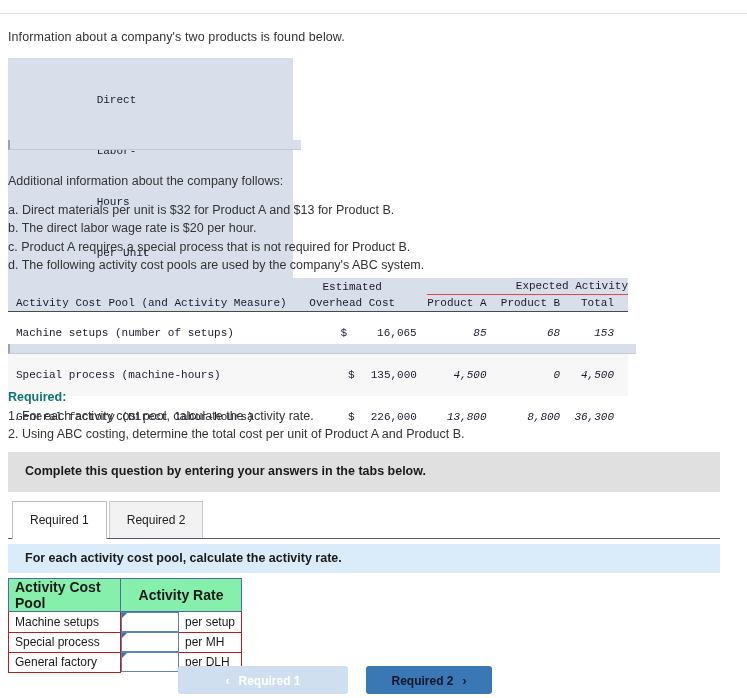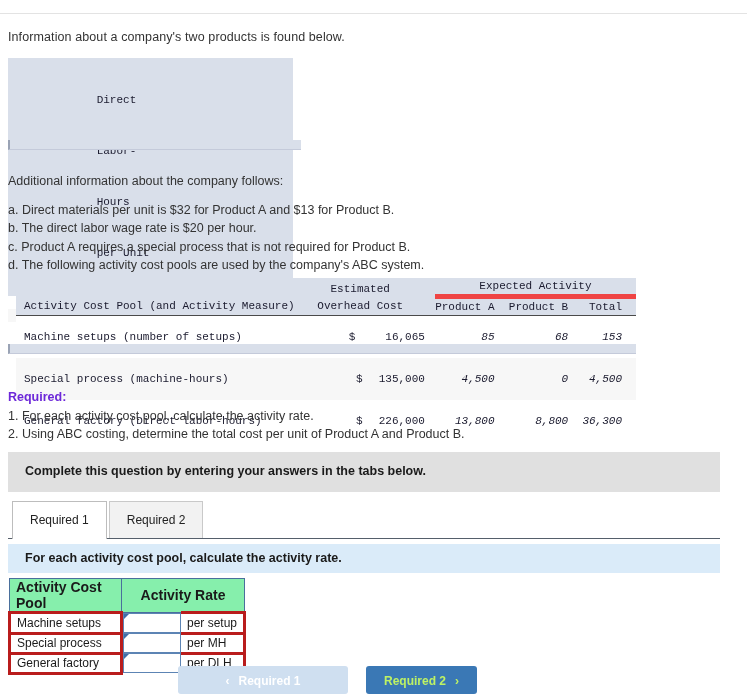--- a/index.html
+++ b/index.html
@@ -51,43 +51,43 @@
   }
 
   
   .addl {
     position:absolute; left:8px; top:172px;
     font-size:12.5px; line-height:18.5px; color:#333;
   }
   .addl .spacer { height:10px; }
 
   
-  #tbl2 { left:16px; top:278px; width:620px; }
+  #tbl2 { left:8px; top:278px; width:620px; }
   #tbl2 .hdr {
     background:#d9dfea; height:16px; line-height:16px; white-space:pre;
   }
   #tbl2 .hdr.l1 td { vertical-align:bottom; }
-  #tbl2 .ea-group { text-align:center; border-bottom:5px solid #ef4444; }
+  #tbl2 .ea-group { text-align:right; border-bottom:1px solid #ef4444; }
   #tbl2 .hdr2 td { border-bottom:1px solid #4a4a4a; }
   #tbl2 .r-odd { background:#ffffff; }
   #tbl2 .r-even { background:#f7f7f7; }
   #tbl2 .row-cell { height:14px; line-height:14px;margin-left:20px; }
   #tbl2 .c-pool { padding-left:8px; white-space:pre; }
   #tbl2 .c-num { text-align:right; padding-right:14px;font-style:italic; }
   .tbl2-foot {
     position:absolute; left:8px; top:344px; width:628px; height:10px;
     background:#d9dfea; border-left:2px solid #9aa3b5; border-bottom:1px solid #c4cada;
   }
 
   
   .required {
     position:absolute; left:8px; top:388px;
     font-size:12.5px; line-height:18.5px; color:#333;
   }
-  .required b { font-weight:bold; color:#6d28d9; }
+  .required b { font-weight:bold; color:#0f766e; }
 
   
   .banner {
     position:absolute; left:8px; top:452px; width:712px; height:40px;
     background:#e0e0e0;
   }
   .banner span {
     position:absolute; left:17px; top:12px;
     font-size:12.5px; font-weight:bold; color:#1a1a1a;
   }
@@ -119,21 +119,21 @@
   .ans {
     position:absolute; left:8px; top:578px;
     border-collapse:collapse; font-size:12px; color:#1a1a1a;
   }
   .ans th {
     background:#86efac; color:#1a1a1a; font-weight:bold; font-size:14px;
     border:1px solid #4a6f9c; height:20px; padding:0 6px; text-align:left;
   }
   .ans th.center { text-align:center; }
   .ans td {
-    border:3px solid #b91c1c; height:20px; padding:0 6px; background:#ffffff;
+    border:1px solid #b91c1c; height:20px; padding:0 6px; background:#ffffff;
     white-space:nowrap;
   }
   .ans td.pool { width:112px; }
   .ans td.unit { width:55px; border-left:none; }
   .ans td.inputcell { padding:0; border:none; width:58px; }
   .inpwrap { position:relative; width:58px; height:20px; }
   .inpwrap input {
     width:58px; height:20px; border:1px solid #5c84b4; background:#ffffff;
     font-family:"Liberation Sans", sans-serif; font-size:12px; padding:0 3px;
     outline:none; display:block;
@@ -146,21 +146,21 @@
 
   
   .navrow { position:absolute; left:0; top:666px; width:747px; height:28px; }
   .btn {
     position:absolute; height:28px; line-height:28px;
     font-size:12px; font-weight:bold; text-align:center;
     border:none; cursor:pointer; border-radius:3px;
     font-family:"Liberation Sans", sans-serif;
   }
   .btn-prev { left:178px; width:170px; background:#cfdff0; color:#ffffff; }
-  .btn-next { left:366px; width:111px; background:#3a78b5; color:#bef264; }
+  .btn-next { left:366px; width:126px; background:#3a78b5; color:#0f172a; }
   .chev { font-weight:bold; }
   .btn-prev .chev { margin-right:9px; }
   .btn-next .chev { margin-left:9px; }
 </style>
 </head>
 <body>
 
 <div class="page">
 
   <div class="topline"></div>
@@ -211,21 +211,21 @@
     </tr>
     <tr class="hdr hdr2">
       <td class="c-pool">Activity Cost Pool (and Activity Measure)</td>
       <td style="text-align:center;padding-right:10px;">Overhead Cost</td>
       <td style="text-align:right;padding-right:14px;">Product A</td>
       <td style="text-align:right;padding-right:14px;">Product B</td>
       <td style="text-align:right;padding-right:14px;">Total</td>
     </tr>
     <tr class="r-odd">
       <td class="c-pool row-cell">Machine setups (number of setups)</td>
-      <td class="row-cell" style="text-align:right;padding-right:10px;white-space:pre;">
+      <td class="row-cell" style="text-align:center;padding-right:10px;white-space:pre;">
         <span>$</span><span style="display:inline-block;width:30px;"></span><span>16,065</span>
       </td>
       <td class="c-num row-cell">85</td>
       <td class="c-num row-cell">68</td>
       <td class="c-num row-cell">153</td>
     </tr>
     <tr class="r-even">
       <td class="c-pool row-cell">Special process (machine-hours)</td>
       <td class="row-cell" style="text-align:right;padding-right:10px;white-space:pre;">
         <span>$</span><span style="display:inline-block;width:16px;"></span><span>135,000</span>

